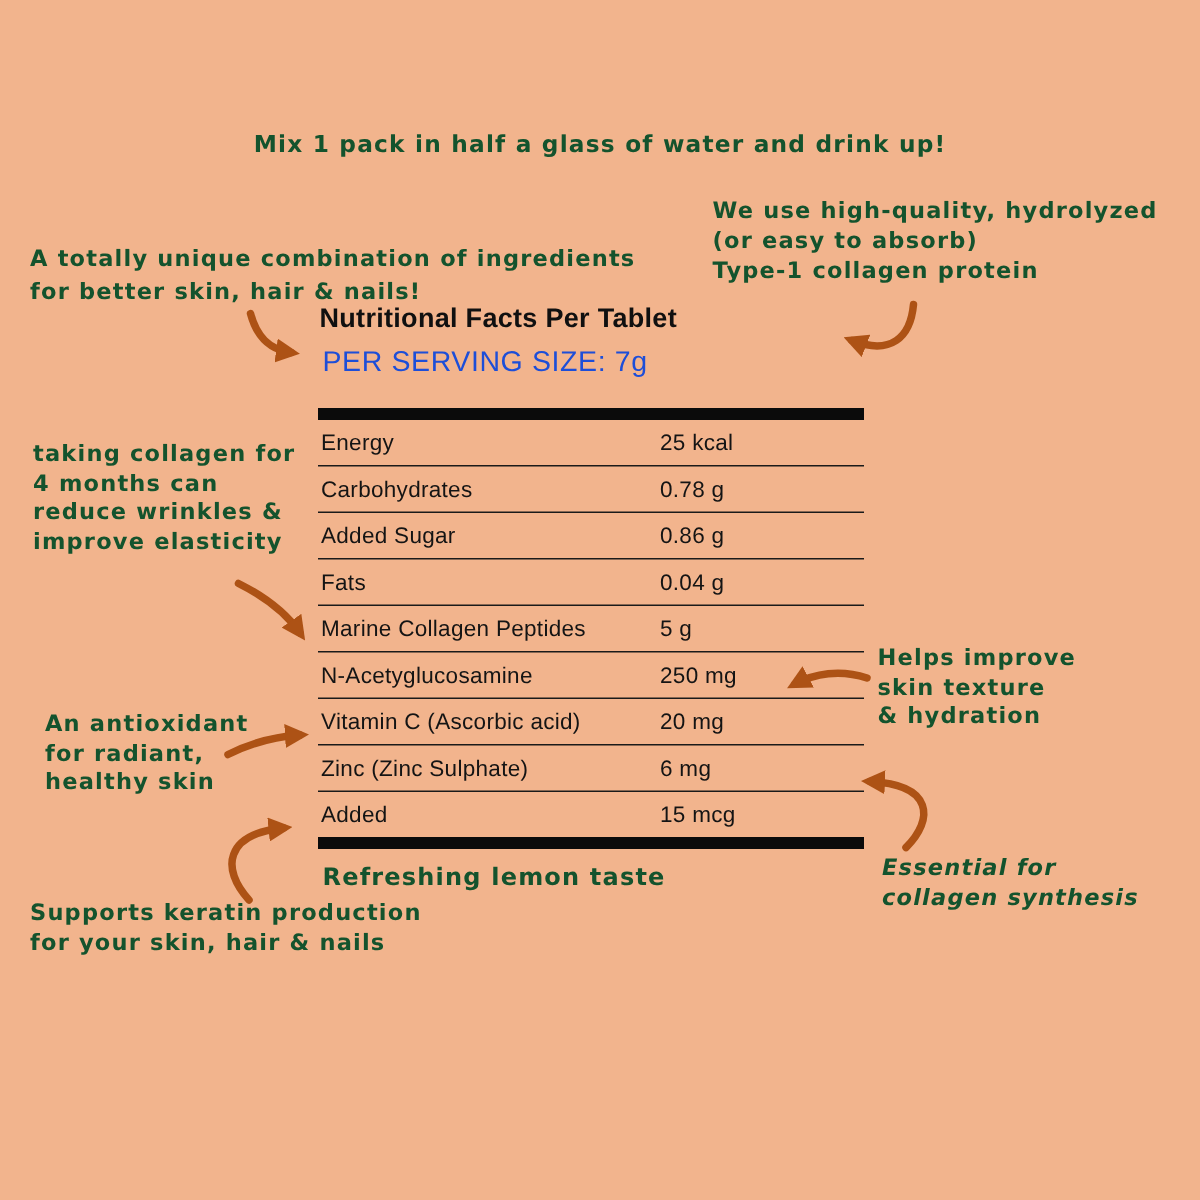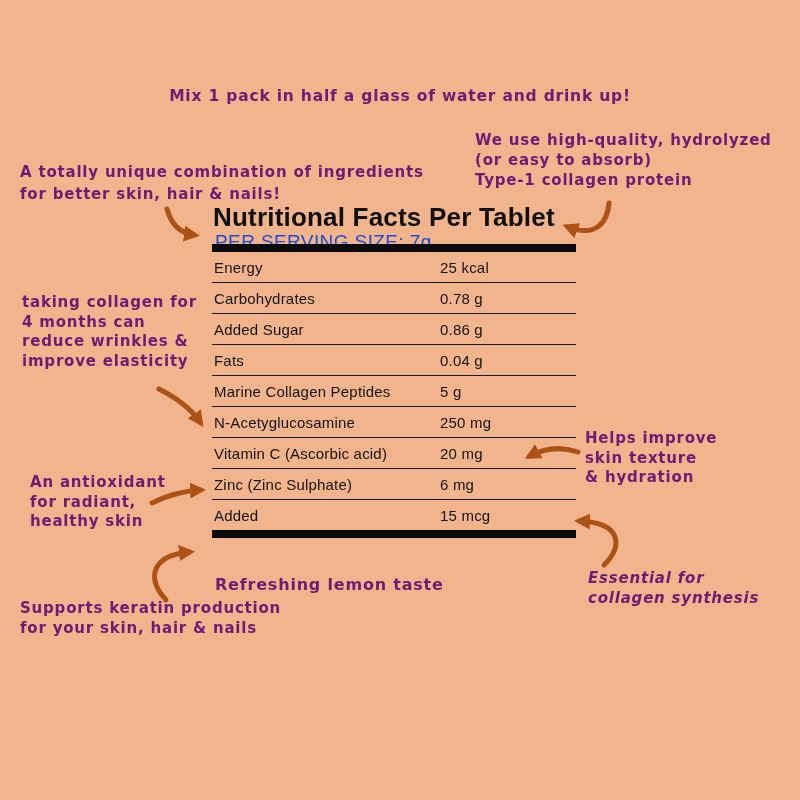--- a/index.html
+++ b/index.html
@@ -8,52 +8,52 @@
     background:#f2b48d;
     font-family:"Liberation Sans", sans-serif;
     overflow:hidden;
     position:relative;
   }
   .canvas{position:absolute;left:0;top:0;width:800px;height:800px;}
 
   
   .note{
     position:absolute;
-    color:#701a75;
+    color:#14532d;
     font-family:"DejaVu Sans", sans-serif;
     font-weight:bold;
     font-size:15px;
     line-height:19.5px;
     letter-spacing:0.8px;
     white-space:nowrap;
   }
 
   .top-note{top:87px;left:50%;transform:translateX(-50%);font-size:15.5px;}
   .note-unique{top:161px;left:20px;line-height:22px;}
   .note-collagen{top:130px;left:475px;line-height:20px;}
   .note-studies{top:293px;left:22px;}
   .note-antioxidant{top:473px;left:30px;}
   .note-helps{top:429px;left:585px;}
   .note-essential{top:569px;left:588px;font-style:italic;}
   .note-lemon{top:575px;left:215px;font-size:16px;}
   .note-keratin{top:598px;left:20px;line-height:20px;}
 
   .title{
     position:absolute;top:202px;left:213px;
-    color:#101010;font-weight:bold;font-size:26px;
+    color:#101010;font-weight:bold;font-size:18px;
     letter-spacing:0.2px;white-space:nowrap;
   }
   .serving{
     position:absolute;top:231px;left:215px;
     color:#1d4ed8;font-size:19px;letter-spacing:0.4px;white-space:nowrap;
   }
 
   
   .facts{
-    position:absolute;left:212px;top:244px;width:364px;
+    position:absolute;left:212px;top:272px;width:364px;
     border-top:8px solid #0b0b0b;
     border-bottom:8px solid #0b0b0b;
   }
   .facts .row{
     height:30px;
     display:flex;align-items:center;
     border-bottom:1.5px solid #1a1a1a;
     position:relative;
     color:#141414;font-size:15px;letter-spacing:0.2px;
   }

